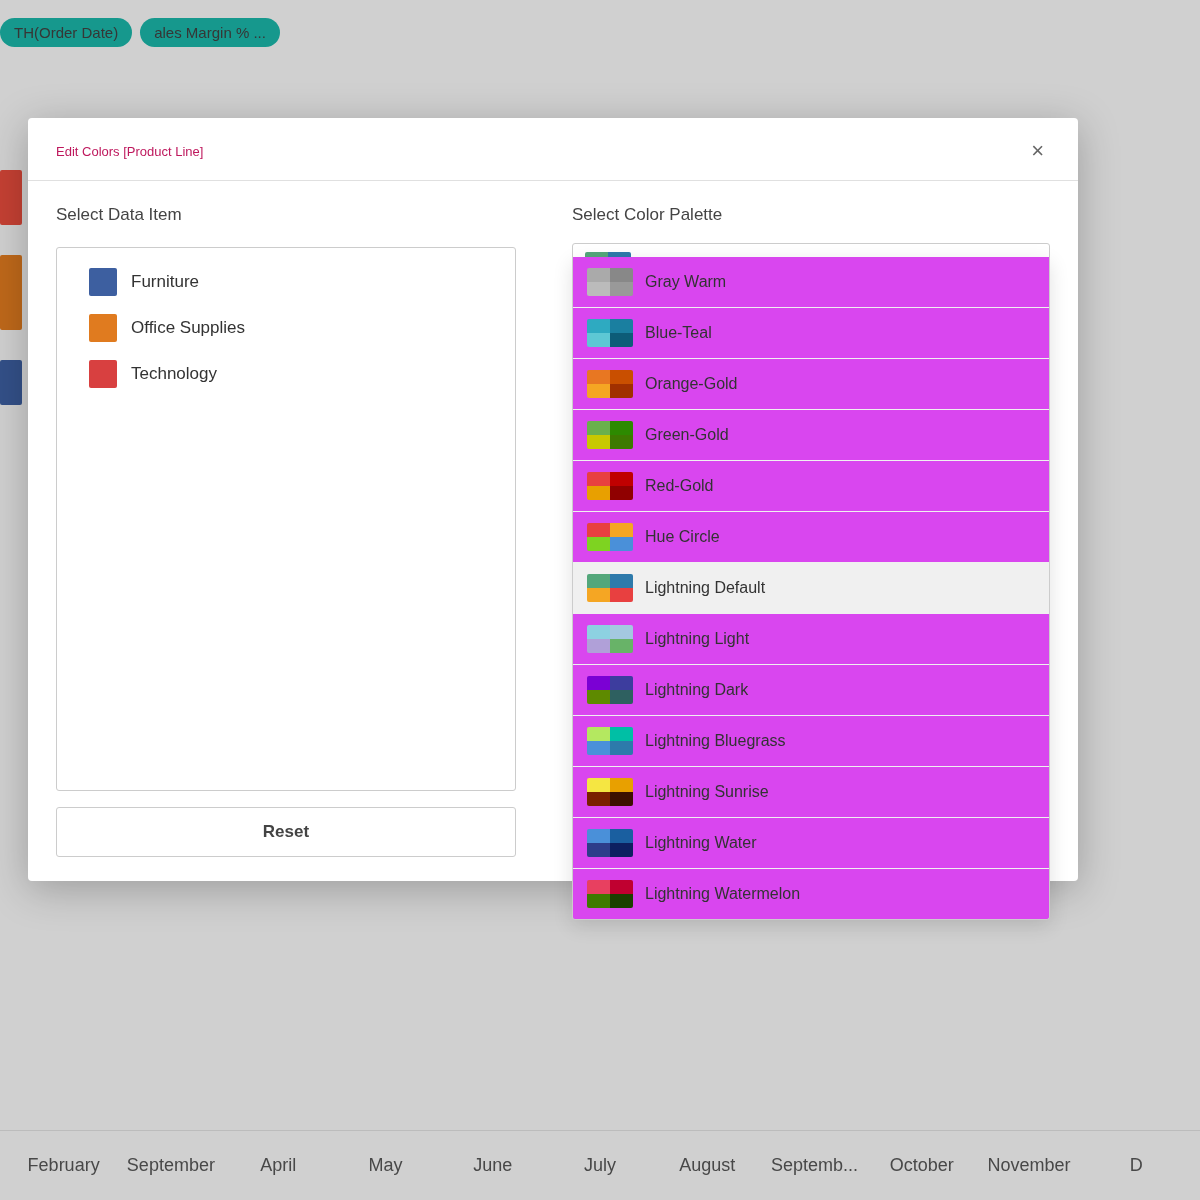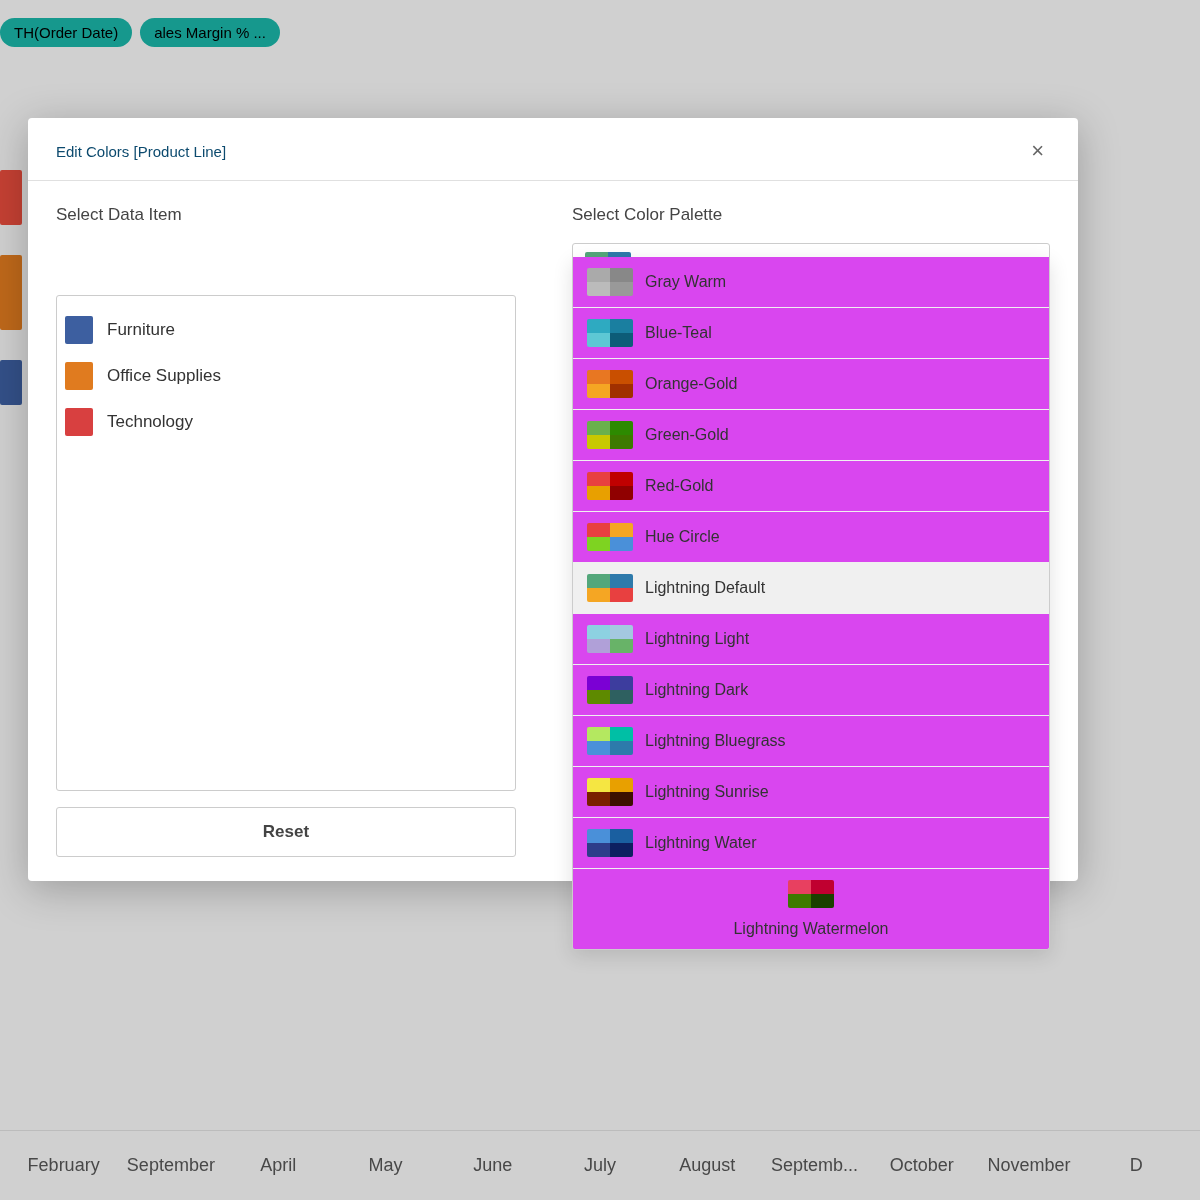--- a/index.html
+++ b/index.html
@@ -23,21 +23,21 @@
     .top-pills {
       position: absolute;
       top: 18px;
       left: 0;
       display: flex;
       gap: 8px;
       padding-left: 0;
     }
     .pill {
       background: #1ab3a6;
-      color: #000000;
+      color: #404040;
       padding: 6px 14px;
       border-radius: 20px;
       font-size: 15px;
       font-weight: 500;
       white-space: nowrap;
     }
 
     
     .bottom-axis {
       position: absolute;
@@ -100,23 +100,23 @@
     }
 
     .modal-header {
       display: flex;
       justify-content: space-between;
       align-items: center;
       padding: 20px 28px 16px 28px;
       border-bottom: 1px solid #e0e0e0;
     }
     .modal-title {
-      font-size: 15px;
+      font-size: 13px;
       font-weight: 500;
-      color: #0c4a6e;
+      color: #be185d;
     }
     .close-btn {
       background: none;
       border: none;
       font-size: 22px;
       color: #666;
       cursor: pointer;
       padding: 2px 6px;
       line-height: 1;
     }
@@ -136,26 +136,25 @@
       gap: 16px;
     }
     .panel-label {
       font-size: 17px;
       color: #444;
       margin-bottom: 6px;
     }
     .data-items-box {
       border: 1px solid #ccc;
       border-radius: 3px;
-      padding: 20px 8px;
+      padding: 20px 32px;
       flex: 1;
       display: flex;
       flex-direction: column;
       gap: 18px;
-      margin-top: 48px;
     }
     .data-item {
       display: flex;
       align-items: center;
       gap: 14px;
       font-size: 17px;
       color: #333;
     }
     .color-swatch {
       width: 28px;
@@ -225,21 +224,20 @@
       align-items: center;
       gap: 12px;
       padding: 11px 14px;
       cursor: pointer;
       font-size: 16px;
       color: #333;
       border-bottom: 1px solid #f0f0f0;
     }
     .palette-item:last-child {
       border-bottom: none;
-      flex-direction: column;
     }
     .palette-item.selected {
       background: #f0f0f0;
     }
     .palette-thumb {
       width: 46px;
       height: 28px;
       flex-shrink: 0;
       border-radius: 2px;
       overflow: hidden;

